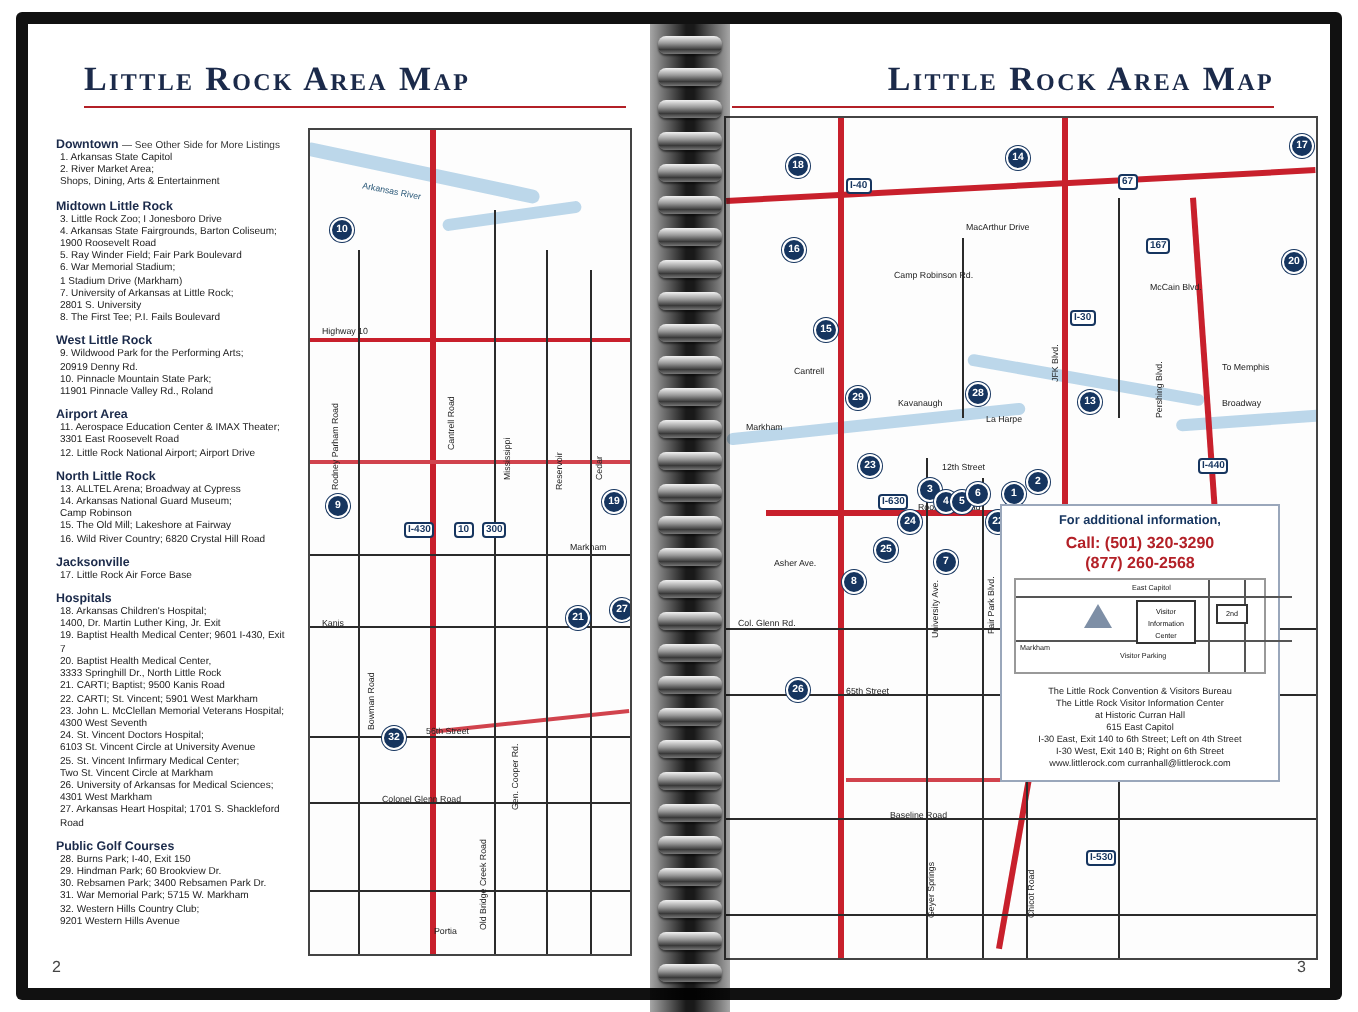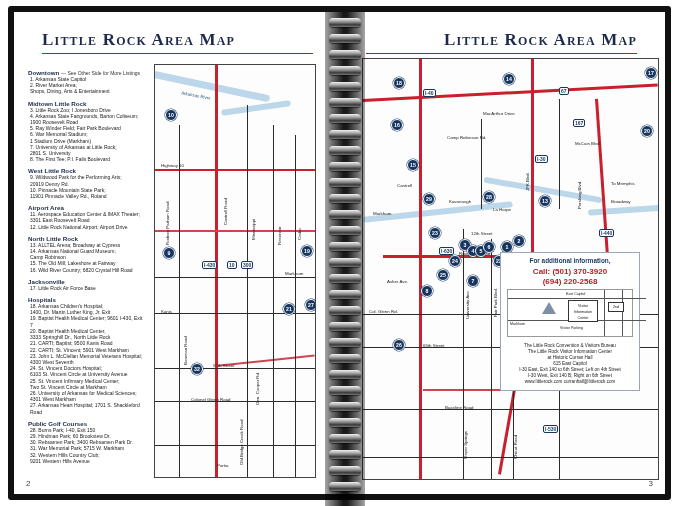--- a/index.html
+++ b/index.html
@@ -266,22 +266,22 @@
           <div class="marker" style="left:74px;top:210px;">25</div>
           <div class="marker" style="left:30px;top:280px;">26</div>
           <div class="marker" style="left:120px;top:132px;">28</div>
           <div class="marker" style="left:60px;top:134px;">29</div>
           <div class="marker" style="left:148px;top:284px;">30</div>
           <div class="marker" style="left:188px;top:246px;">31</div>
         </div>
 
         <div class="infobox">
           <div class="infohead">For additional information,</div>
-          <div class="phone">Call: (501) 370-3920</div>
-          <div class="phone">(694) 220-2568</div>
+          <div class="phone">Call: (501) 320-3290</div>
+          <div class="phone">(877) 260-2568</div>
 
           <div class="vmap">
             <div class="vroad" style="left:0;top:8px;width:138px;height:.8px;"></div>
             <div class="vroad" style="left:0;top:30px;width:138px;height:.8px;"></div>
             <div class="vroad" style="left:96px;top:0;width:.8px;height:46px;"></div>
             <div class="vroad" style="left:114px;top:0;width:.8px;height:46px;"></div>
             <div class="arrow"></div>
             <div class="vbox" style="left:60px;top:10px;width:28px;height:18px;line-height:6px;padding-top:2px;">Visitor Information Center</div>
             <div class="vbox" style="left:100px;top:12px;width:14px;height:8px;line-height:8px;">2nd</div>
             <div class="lbl" style="left:58px;top:2px;font-size:3.6px;">East Capitol</div>

